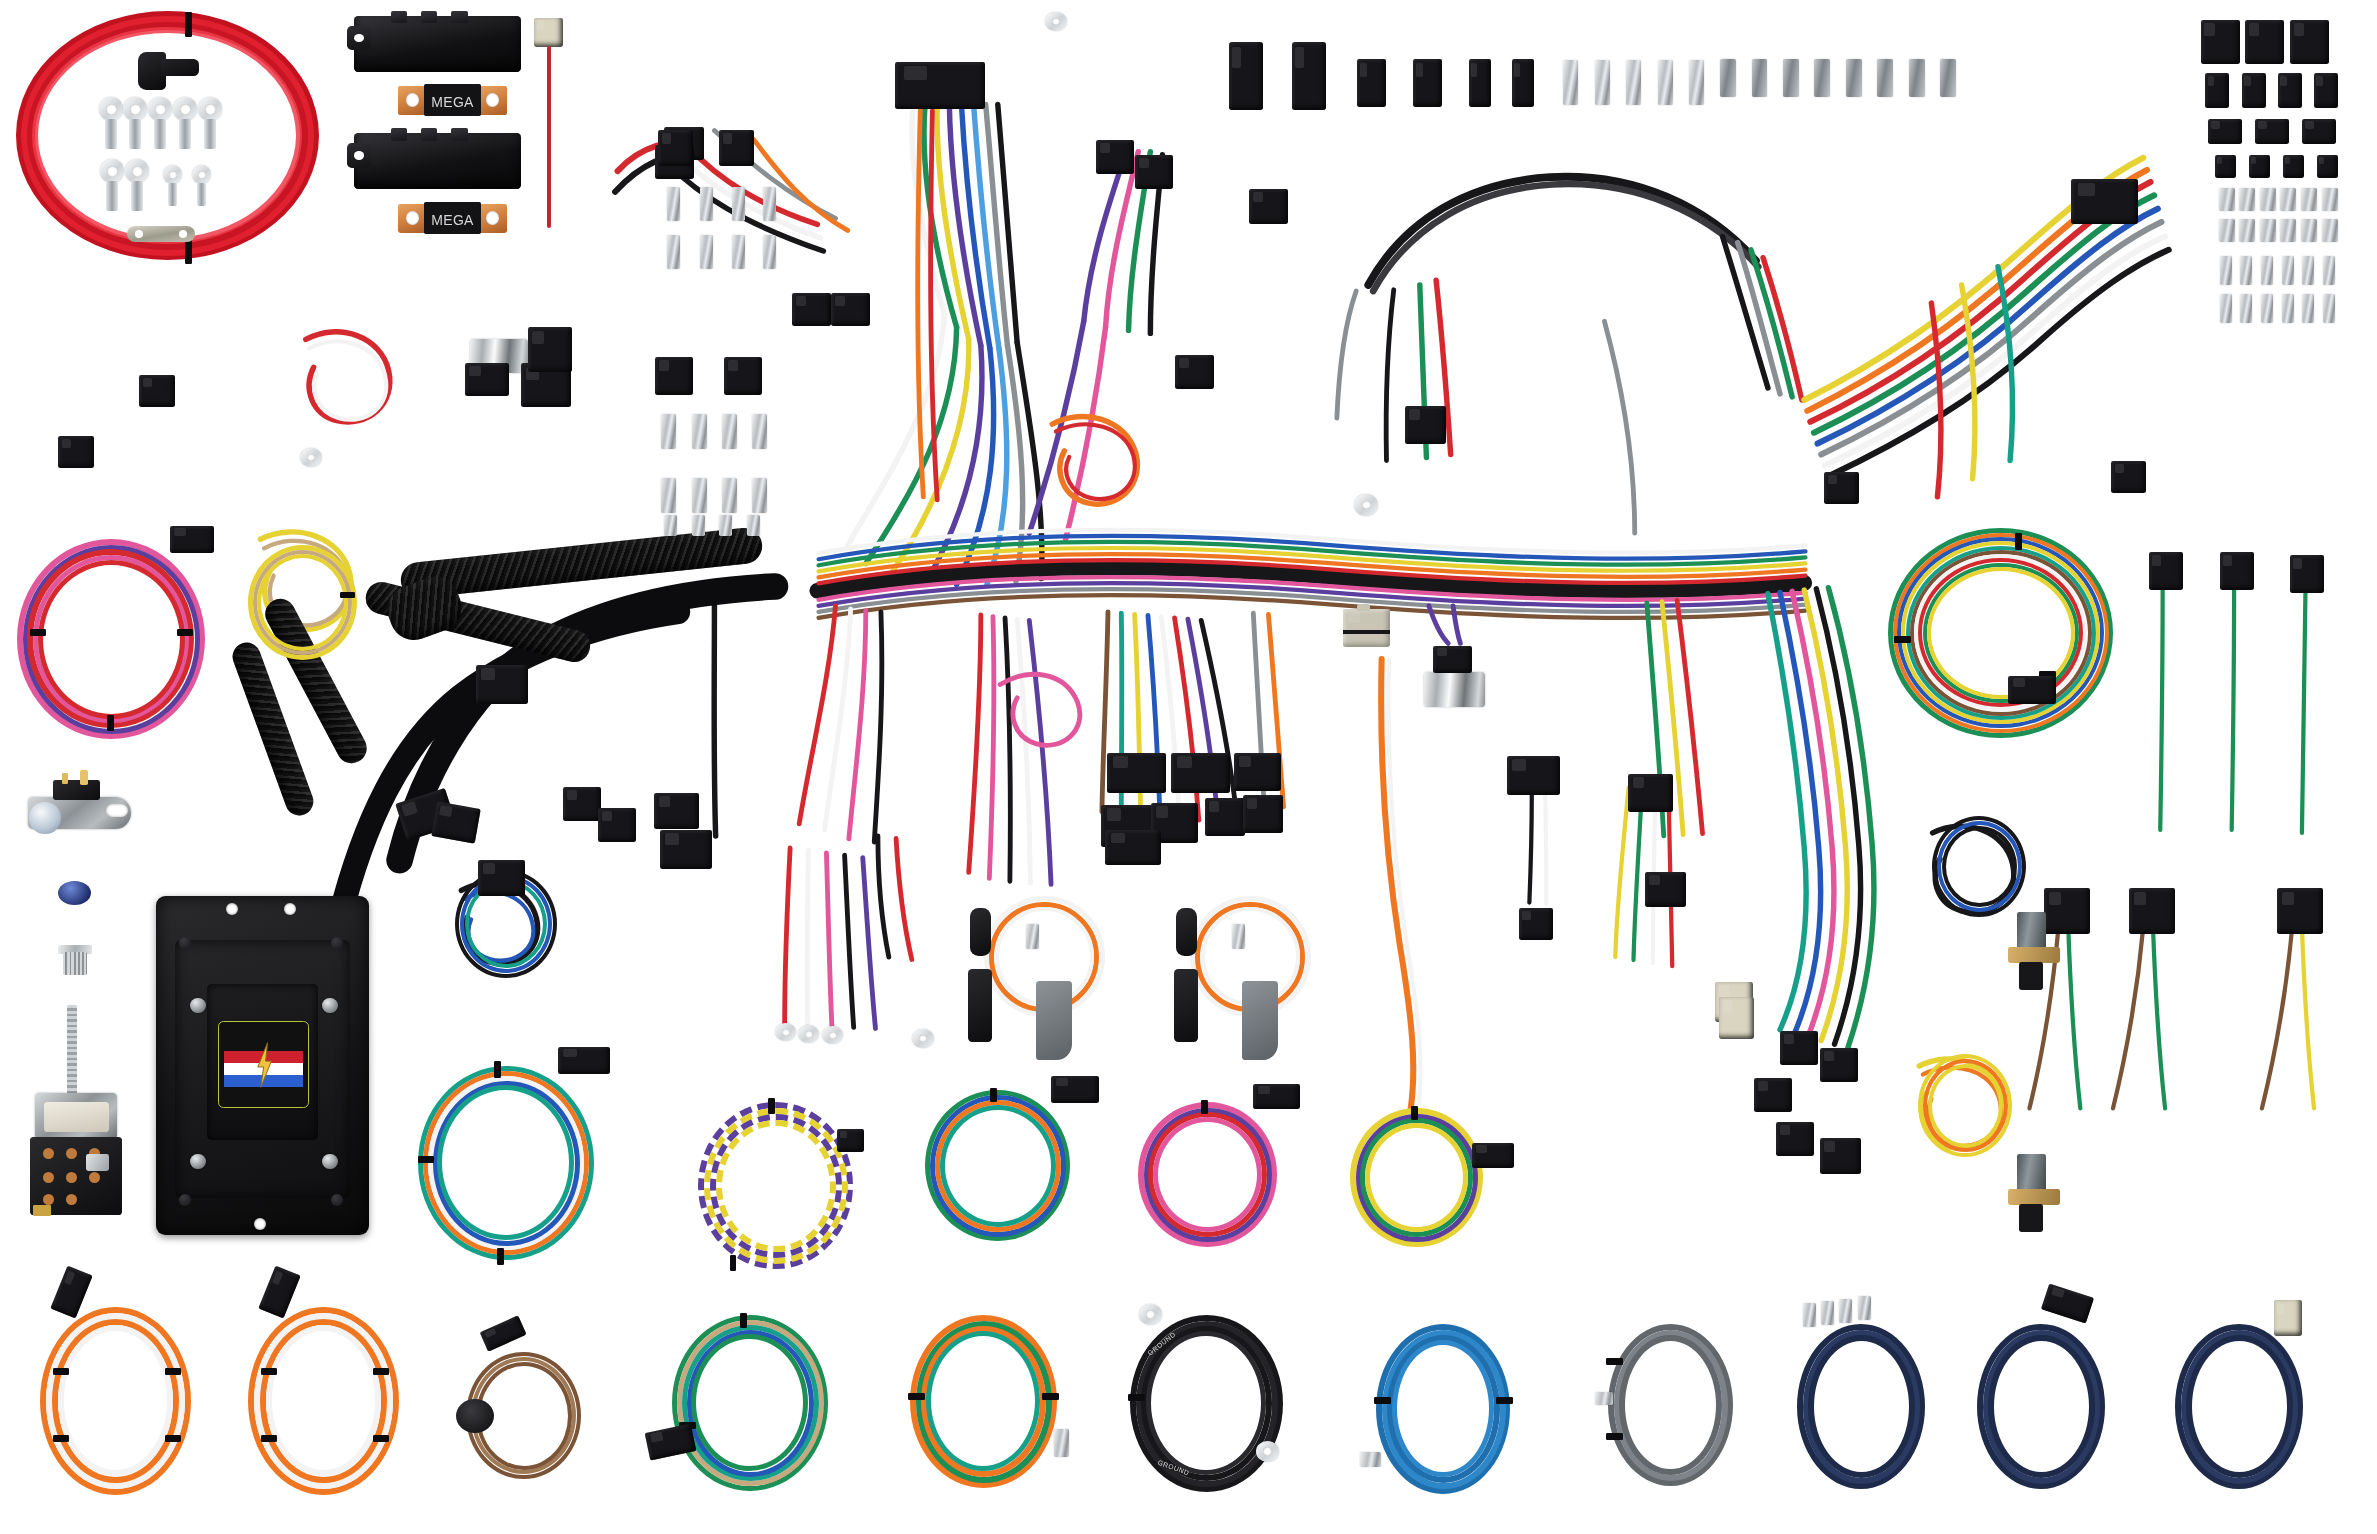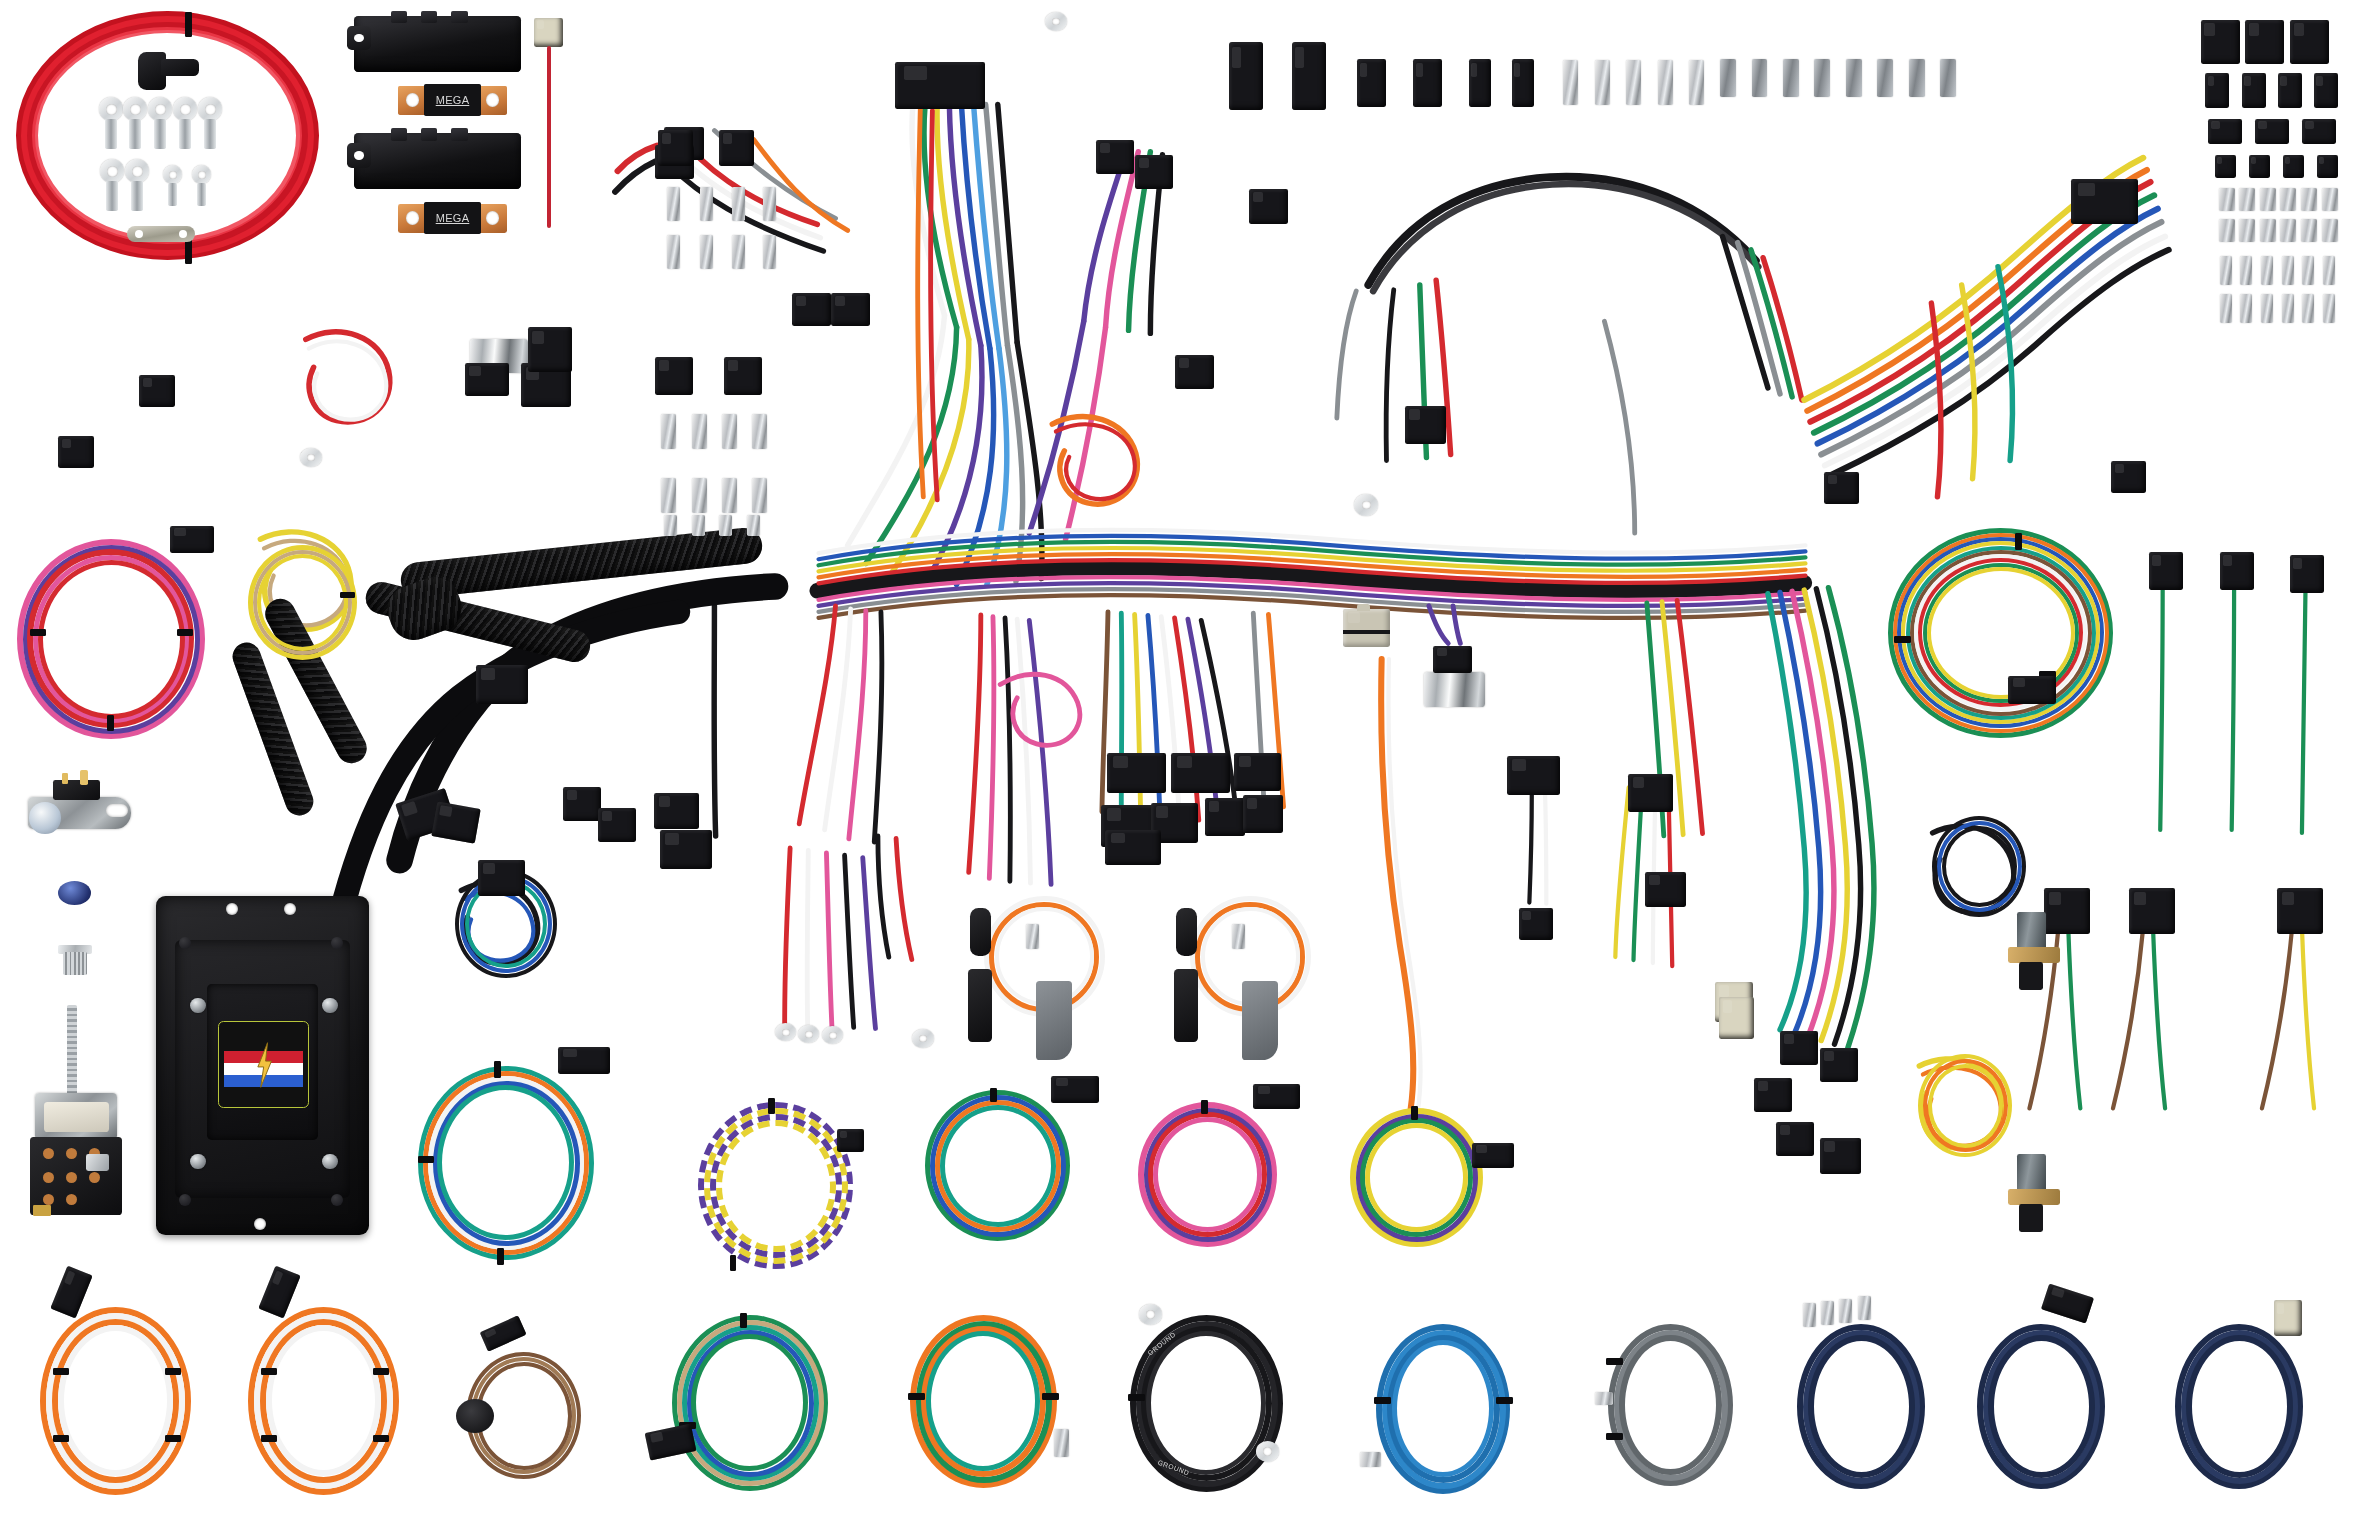--- a/index.html
+++ b/index.html
@@ -62,21 +62,21 @@
         background:radial-gradient(circle at 35% 30%,#3a3a3e,#15151a);}
 
   
   .megafuse{position:absolute;}
   .megafuse .body{position:absolute;left:24%;top:0;width:52%;height:100%;background:#131315;border-radius:1.8px;}
   .megafuse .tabm{position:absolute;top:4%;height:92%;width:27%;
         background:linear-gradient(160deg,#e8a35f,#c9793a 60%,#a85e28);border-radius:2.4px;}
   .megafuse .tabm .h{position:absolute;left:27%;top:26%;width:46%;height:48%;border-radius:50%;
         background:#fff;box-shadow:inset 0 0 1.8px rgba(0,0,0,.4);}
   .megafuse .lbl{position:absolute;left:0;top:32%;width:100%;text-align:center;
-        color:#d8d8d8;font-size:11px;letter-spacing:0.3px;font-family:"Liberation Sans",sans-serif;text-decoration:underline;}
+        color:#d8d8d8;font-size:14px;letter-spacing:0.3px;font-family:"Liberation Sans",sans-serif;}
 
   .fuseholder{position:absolute;background:linear-gradient(170deg,#35353a,#111113 55%,#070708);
         border-radius:4.2px;box-shadow:inset 0 -4.8px 9.7px rgba(0,0,0,.8);}
   .fuseholder .ear{position:absolute;left:-4%;top:18%;width:14%;height:44%;
         background:linear-gradient(170deg,#2d2d31,#131315);border-radius:4.8px;}
   .fuseholder .ear i{position:absolute;left:28%;top:32%;width:42%;height:34%;border-radius:50%;background:#fff;}
   .fuseholder .rib{position:absolute;top:-9%;height:22%;width:10%;
         background:linear-gradient(170deg,#34343a,#17171a);border-radius:1.8px;}
 
   

